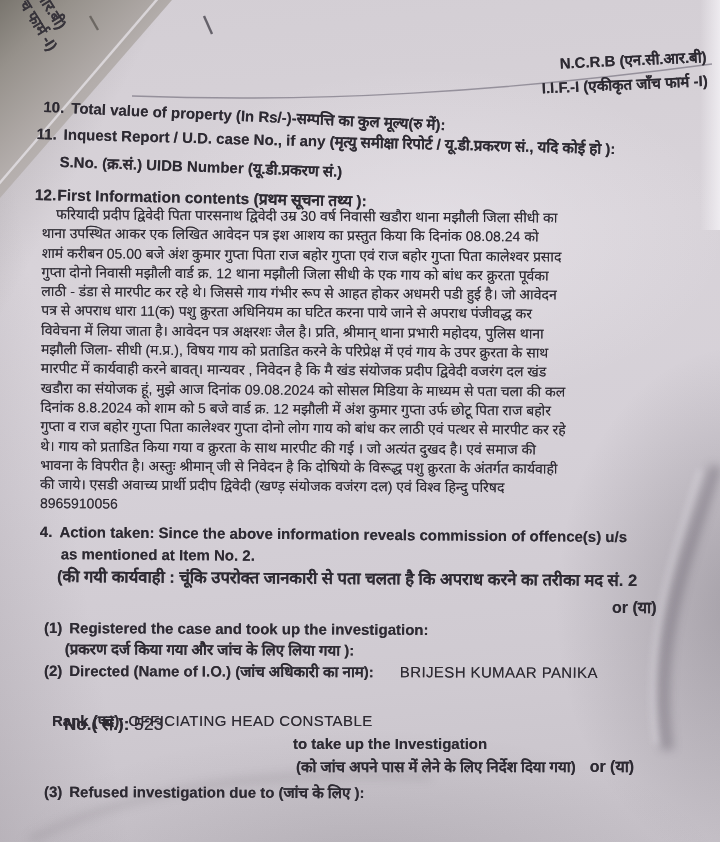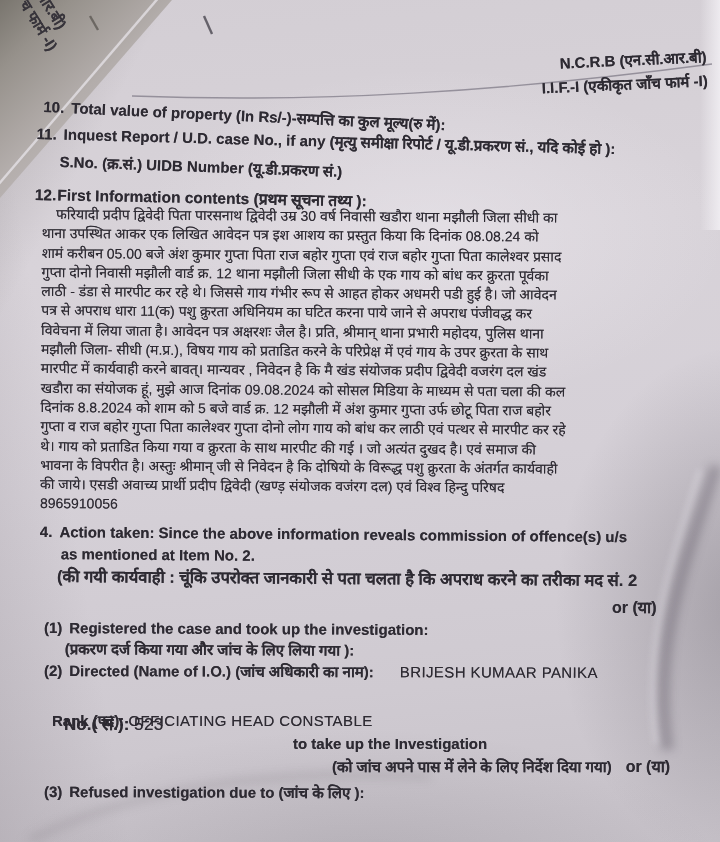--- a/index.html
+++ b/index.html
@@ -50,21 +50,21 @@
   .h13b{left:57px;top:594px;transform:rotate(0.3deg);}
   .or1{left:612px;top:596px;font-size:16px;font-weight:700;}
   .a1{left:44px;top:617px;font-size:15px;font-weight:700;line-height:21px;transform:rotate(0.3deg);transform-origin:left top;}
   .a1 .l2{margin-left:21px;font-weight:600;}
   .a2{left:44px;top:660px;font-size:15px;font-weight:700;transform:rotate(0.2deg);transform-origin:left top;}
   .val{font-weight:400;letter-spacing:0.4px;margin-top:20px;}
   .io-name{margin-left:26px;}
   .a2no{left:64px;top:712px;font-size:17px;font-weight:700;}
   .a2rank{left:52px;top:710px;font-size:15px;font-weight:700;}
   .takeup{left:293px;top:735px;font-size:15px;font-weight:700;}
-  .a2hi{left:296px;top:755px;font-size:15px;font-weight:600;margin-left:36px;}
+  .a2hi{left:296px;top:755px;font-size:15px;font-weight:600;}
   .a2hi .or2{margin-left:14px;font-weight:700;font-size:16px;}
   .a3{left:44px;top:781px;font-size:15px;font-weight:700;transform:rotate(0.2deg);transform-origin:left top;}
 </style>
 </head>
 <body>
 
 <div class="photo">
 
   <div class="corner">
     <div class="corner-text">

